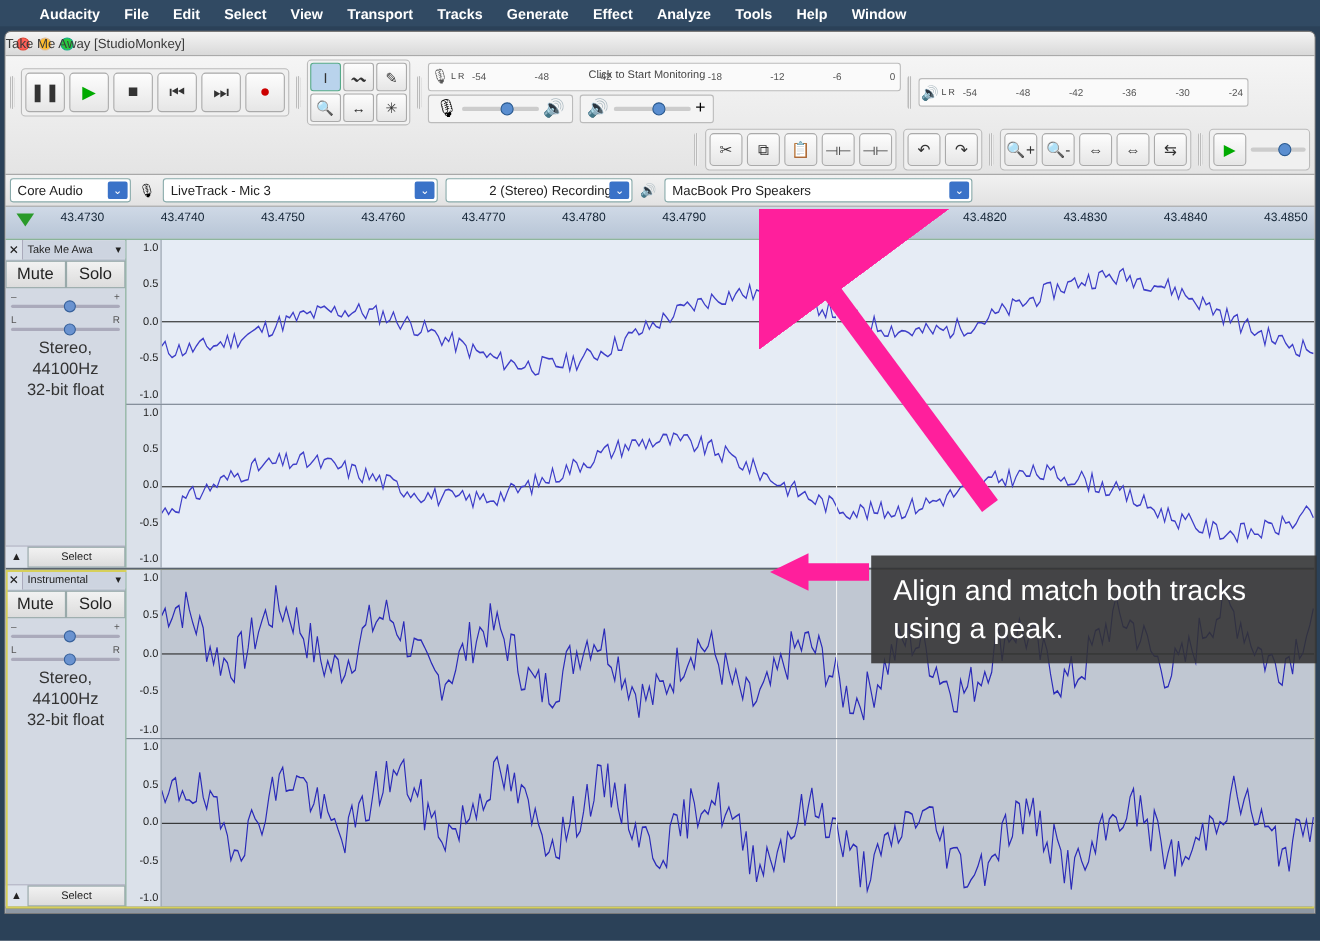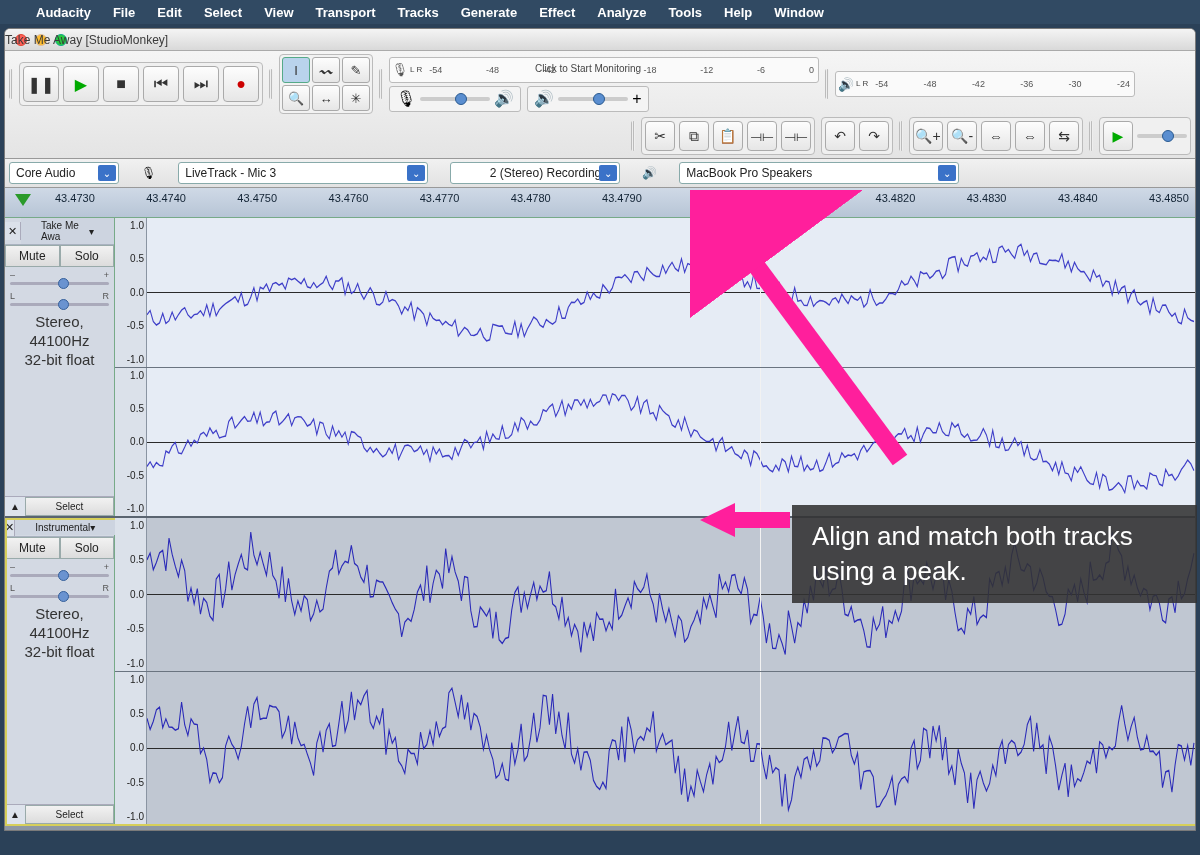--- a/index.html
+++ b/index.html
@@ -36,43 +36,43 @@
 .meter { height: 26px; background: #fafafa; border: 1px solid #bbb; border-radius: 3px; display: flex; align-items: center; position: relative; flex: 0 0 auto; font-size: 9px; color:#555; }
 .meter .icon { width: 20px; text-align: center; font-size: 13px; }
 .meter .lr { font-size: 8px; line-height: 8px; color:#444; padding-right:3px; }
 .meter .scale { flex:1; display:flex; justify-content:space-between; padding:0 4px; }
 .meter .hint { position:absolute; left:145px; top:5px; font-size:10px; color:#444; }
 
 .slider-box { display:flex; align-items:center; gap:4px; background:#f4f4f4; border:1px solid #bbb; border-radius:3px; padding:2px 6px; height:26px; }
 .mini-slider { width:70px; height:4px; background:#ccc; border-radius:2px; position:relative; }
 .mini-slider::after { content:""; position:absolute; width:10px; height:10px; background:#5a8ed0; border:1px solid #2a5a90; border-radius:50%; top:-4px; left:50%; }
 
-.device-bar { display:flex; align-items:center; gap:22px; padding:3px 4px; background: linear-gradient(#f1f1f1,#e2e2e2); border-bottom:1px solid #999; font-size:12px; }
+.device-bar { display:flex; align-items:center; gap:7px; padding:3px 4px; background: linear-gradient(#f1f1f1,#e2e2e2); border-bottom:1px solid #999; font-size:12px; }
 .combo { background:#fff; border:1px solid #8aa; border-radius:3px; height:22px; display:flex; align-items:center; padding:0 6px; position:relative; color:#222; }
 .combo .arrow { position:absolute; right:2px; top:2px; bottom:2px; width:18px; background:#3a72c8; border-radius:2px; display:flex; align-items:center; justify-content:center; color:#fff; font-size:10px; }
 
 
 .ruler { height: 30px; background: linear-gradient(#cfd9e6,#b7c5d6); border-bottom: 1px solid #7a8; display:flex; position:relative; font-size:11px; color:#123; }
 .ruler .play-tri { position:absolute; left:10px; top:6px; width:0; height:0; border-left:8px solid transparent; border-right:8px solid transparent; border-top:12px solid #2a9a2a; }
 .ruler .ticks { position:absolute; left:50px; right:6px; top:0; bottom:0; display:flex; justify-content:space-between; align-items:flex-start; padding-top:4px; }
 .ruler .tick { font-size:11px; color:#123; }
 .ruler .cursor-mark { position:absolute; top:2px; }
 .ruler .cursor-mark::before { content:""; display:block; width:0; height:0; border-left:6px solid transparent; border-right:6px solid transparent; border-top:9px solid #e8b000; margin:0 auto; }
 
 
 .tracks { flex:1; overflow:hidden; background:#8e98a4; display:flex; flex-direction:column; }
 .track { display:flex; border-bottom:2px solid #5a6470; }
 .track.sel { outline:2px solid #d6cf5a; outline-offset:-2px; }
 
 .track-head { width:110px; background:#d3d9e3; border-right:1px solid #7a8; display:flex; flex-direction:column; font-size:10px; color:#222; }
 .th-row { display:flex; align-items:center; border-bottom:1px solid #a9b2c0; }
 .th-close { width:16px; height:18px; display:flex; align-items:center; justify-content:center; font-size:11px; background:#dbe1ea; border-right:1px solid #aab; }
-.th-name { flex:1; padding:2px 20px; background:#cdd4e0; font-size:10px; display:flex; align-items:center; justify-content:space-between; }
+.th-name { flex:1; padding:2px 4px; background:#cdd4e0; font-size:10px; display:flex; align-items:center; justify-content:space-between; }
 .th-ms { display:flex; }
-.th-btn { flex:1; text-align:center; padding:3px 0; background:linear-gradient(#f2f2f2,#dcdcdc); border:1px solid #9aa; font-size:12px; }
+.th-btn { flex:1; text-align:center; padding:3px 0; background:linear-gradient(#f2f2f2,#dcdcdc); border:1px solid #9aa; font-size:15px; }
 .th-slider-row { padding:3px 5px; font-size:9px; color:#444; }
 .th-slider { height:3px; background:#aab; border-radius:2px; position:relative; margin-top:2px; }
 .th-slider::after { content:""; position:absolute; width:9px; height:9px; background:#6a93d0; border:1px solid #36609a; border-radius:50%; top:-4px; left:48%; }
 .th-labels { display:flex; justify-content:space-between; font-size:9px; color:#555; }
 .th-info { padding:4px 5px; font-size:15px; color:#333; line-height:1.25; flex:1;text-align:center; }
 .th-foot { display:flex; border-top:1px solid #aab; }
 .th-foot .collapse { width:20px; background:#dde3ec; display:flex; align-items:center; justify-content:center; font-size:10px; }
 .th-foot .selbtn { flex:1; text-align:center; padding:3px 0; background:linear-gradient(#f2f2f2,#dcdcdc); border:1px solid #9aa; font-size:10px; }
 
 .track-body { flex:1; display:flex; flex-direction:column; }

